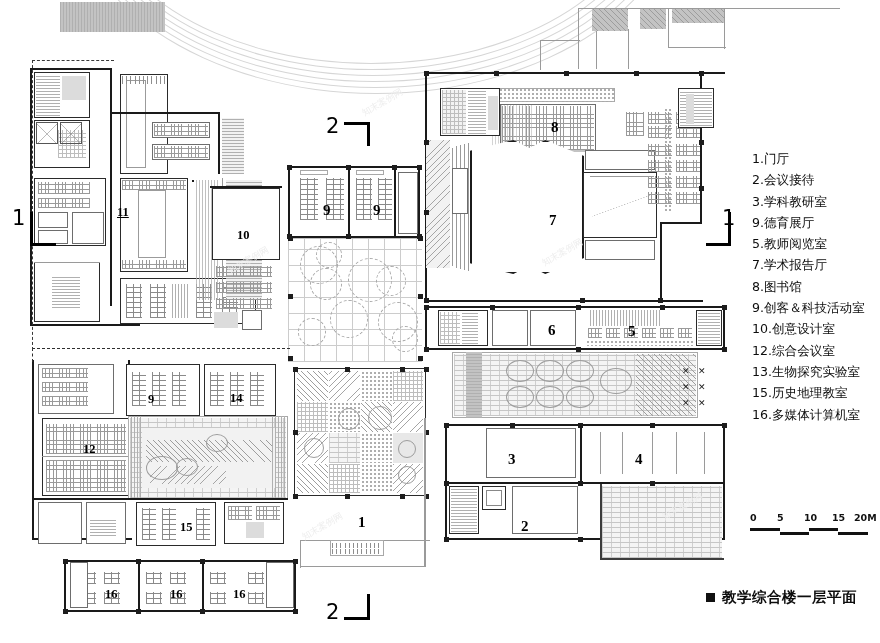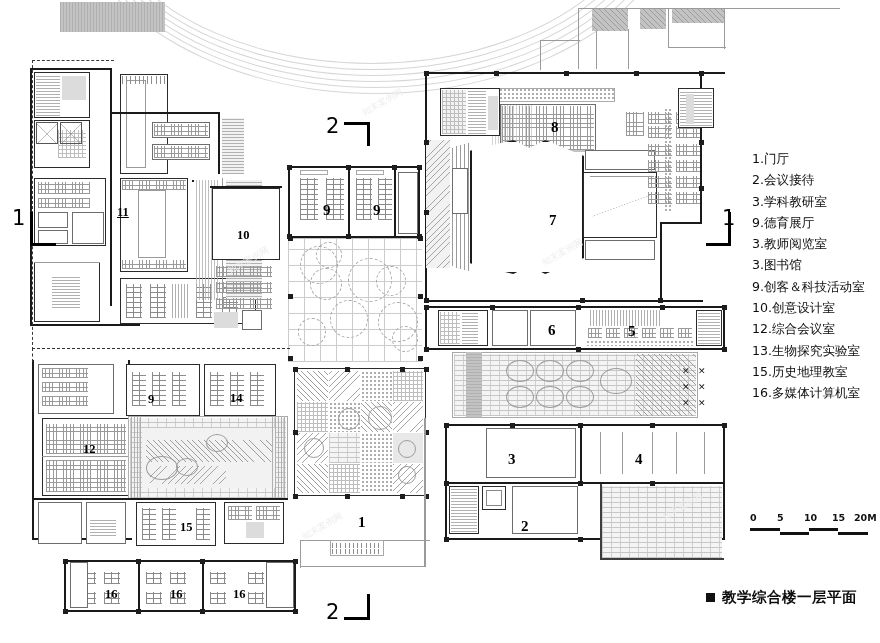--- a/index.html
+++ b/index.html
@@ -595,22 +595,23 @@
     <div class="lbl" style="left:0px;top:12px;">2</div>
     <div class="arm-v" style="left:41px;top:4px;height:26px;"></div>
     <div class="arm-h" style="left:18px;top:27px;width:26px;"></div>
   </div>
 
   <div id="legend">
       <div class="leg-item">1.门厅</div>
       <div class="leg-item">2.会议接待</div>
       <div class="leg-item">3.学科教研室</div>
       <div class="leg-item">9.德育展厅</div>
-      <div class="leg-item">3.教师阅览室</div>
-      <div class="leg-item">3.图书馆</div>
+      <div class="leg-item">5.教师阅览室</div>
+      <div class="leg-item">7.学术报告厅</div>
+      <div class="leg-item">8.图书馆</div>
       <div class="leg-item">9.创客＆科技活动室</div>
       <div class="leg-item">10.创意设计室</div>
       <div class="leg-item">12.综合会议室</div>
       <div class="leg-item">13.生物探究实验室</div>
       <div class="leg-item">15.历史地理教室</div>
       <div class="leg-item">16.多媒体计算机室</div>
     </div>
 
   <div id="scale">
     <div class="sc-lab" style="left:0px;">0</div>

